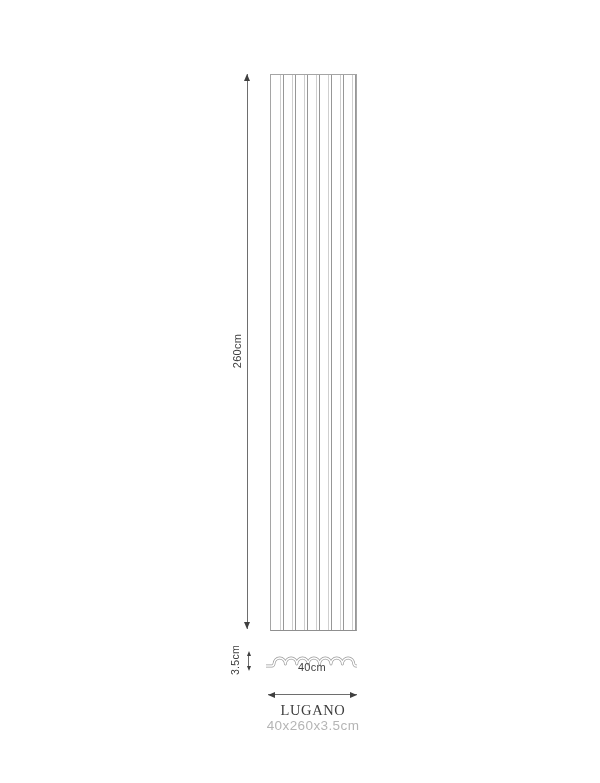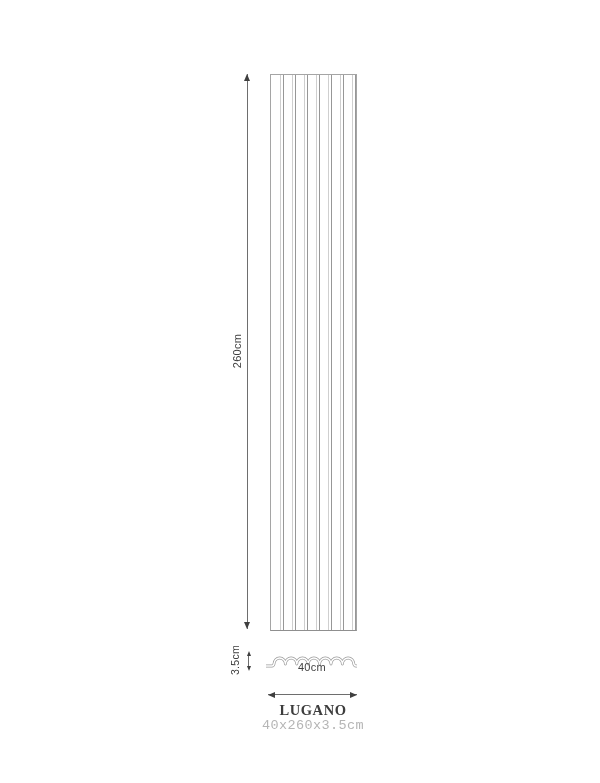--- a/index.html
+++ b/index.html
@@ -34,26 +34,26 @@
 
   .dimlabel{
     color:var(--dim-text);font-size:11px;letter-spacing:.3px;
     text-align:center;line-height:14px;white-space:nowrap;
   }
   .vlabel{transform:rotate(-90deg);}
 
   
   #title{
     left:233px;top:702px;width:160px;text-align:center;
-    font-family:"Liberation Serif",serif;font-weight:700;font-size:14.5px;
+    font-family:"Liberation Serif",serif;font-weight:400;font-size:14.5px;
     letter-spacing:.6px;color:var(--title-color);
   }
   #subtitle{
     left:233px;top:718px;width:160px;text-align:center;
-    font-family:Liberation Mono, monospace;font-size:13.5px;
+    font-family:Liberation Sans, sans-serif;font-size:13.5px;
     letter-spacing:.4px;color:var(--subtitle-color);
   }
 </style>
 </head>
 <body>
 
 <div id="panel" class="abs">
     <div class="groove" style="left: 9px;"></div>
     <div class="groove" style="left: 21px;"></div>
     <div class="groove" style="left: 33px;"></div>

